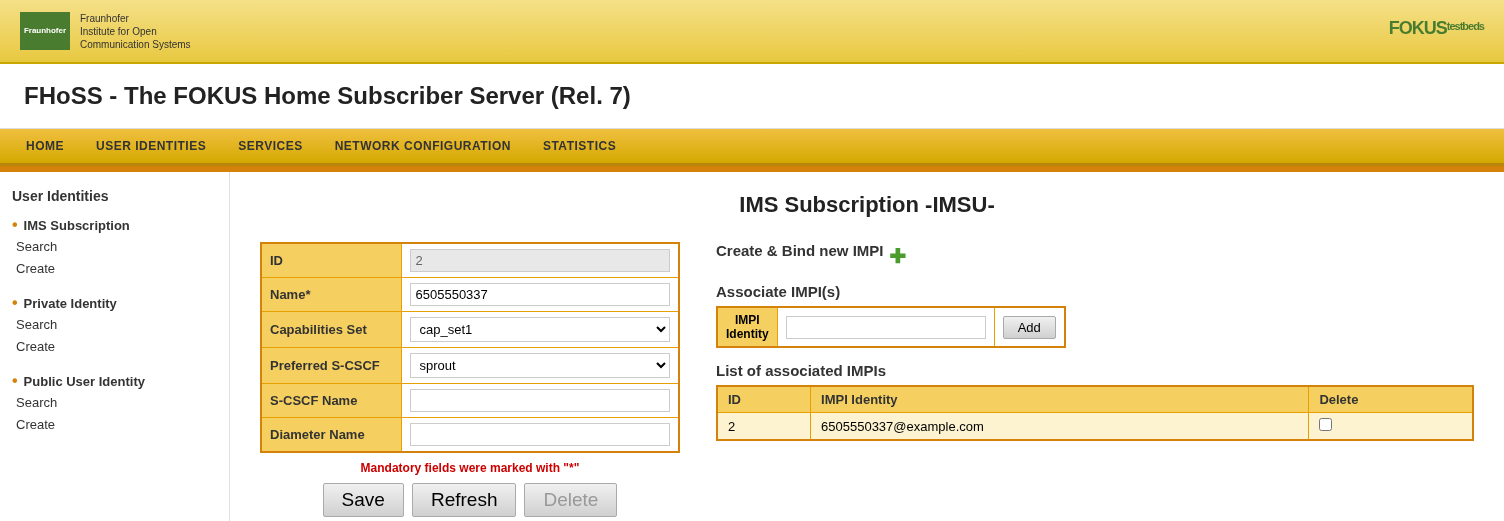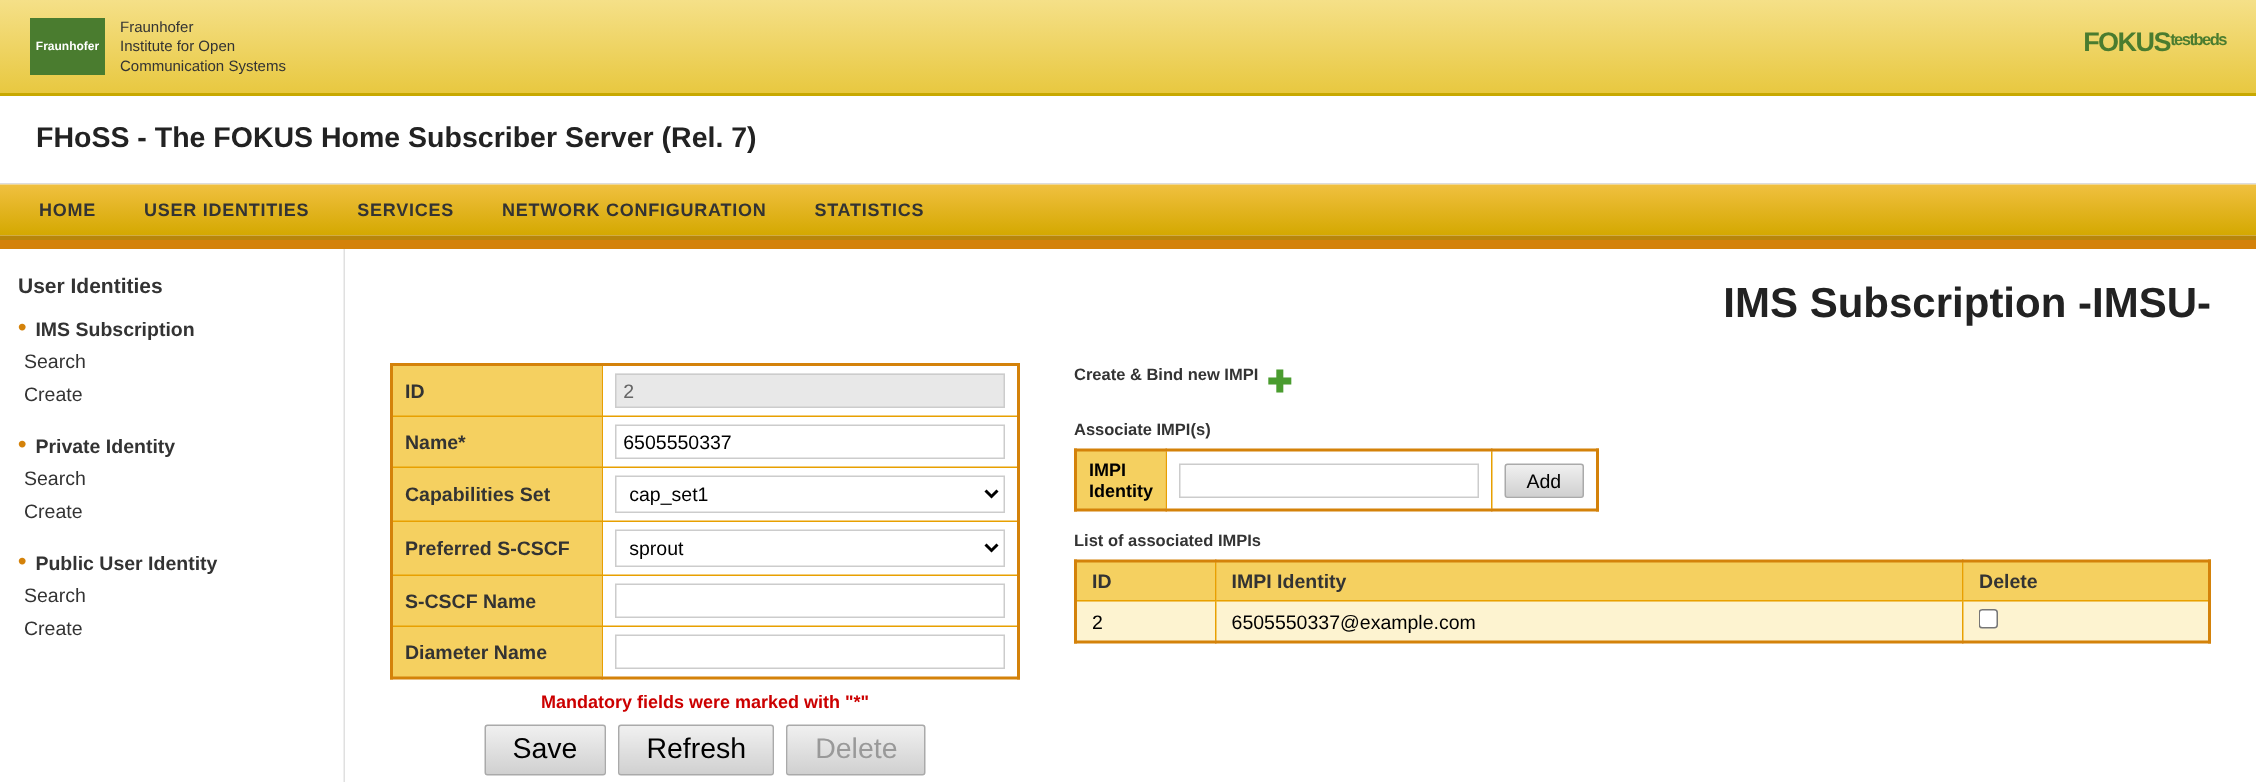--- a/index.html
+++ b/index.html
@@ -24,21 +24,21 @@
     .logo-text { font-size: 10px; color: #333; line-height: 1.3; }
     .fokus-logo { font-size: 36px; font-weight: bold; color: #e8a000; letter-spacing: -1px; }
     .fokus-logo span { color: #4a7c2f; font-size: 18px; vertical-align: top; margin-top: 8px; display: inline-block; }
 
     
     .title-bar {
       background: #fff;
       padding: 18px 24px;
       border-bottom: 1px solid #ddd;
     }
-    .title-bar h1 { font-size: 19px; font-weight: bold; color: #222; }
+    .title-bar h1 { font-size: 24px; font-weight: bold; color: #222; }
 
     
     .nav-bar {
       background: linear-gradient(to bottom, #f0c040, #d4a800);
       padding: 0;
       border-bottom: 3px solid #b8860b;
     }
     .nav-bar ul { list-style: none; display: flex; padding: 0 10px; }
     .nav-bar ul li a {
       display: block; padding: 10px 16px;
@@ -73,22 +73,22 @@
     .sidebar .links a {
       display: block; color: #333; text-decoration: none; font-size: 13px; line-height: 1.7;
     }
 
     
     .main-content {
       flex: 1;
       padding: 20px 30px;
     }
     .page-title {
-      text-align: right;
-      font-size: 28px;
+      text-align: center;
+      font-size: 22px;
       font-weight: bold;
       color: #222;
       margin-bottom: 24px;
     }
 
     
     .form-section { display: flex; gap: 36px; align-items: flex-start; }
     .left-form { flex: 0 0 420px; }
     .right-panel { flex: 1; }
 
@@ -138,21 +138,21 @@
       padding: 5px 18px;
       font-size: 19px;
       border: 1px solid #aaa;
       background: linear-gradient(to bottom, #f0f0f0, #d0d0d0);
       cursor: pointer;
       border-radius: 2px;
     }
     .btn:disabled { color: #999; cursor: default; }
 
     
-    .right-panel h3 { font-size: 11px; font-weight: bold; color: #333; margin-bottom: 10px; }
+    .right-panel h3 { font-size: 15px; font-weight: bold; color: #333; margin-bottom: 10px; }
     .create-bind { display: flex; align-items: center; gap: 6px; margin-bottom: 14px; }
     .plus-icon { color: #4a9c2f; font-size: 20px; font-weight: bold; }
 
     .associate-section { margin-bottom: 14px; }
     .associate-table {
       border: 2px solid #d4820a;
       border-collapse: collapse;
     }
     .associate-table td { padding: 5px 8px; border: 1px solid #e8a000; }
     .associate-table .label-cell {
@@ -338,21 +338,21 @@
         <div class="create-bind">
           <h3>Create &amp; Bind new IMPI</h3>
           <span class="plus-icon">✚</span>
         </div>
 
         <div class="associate-section">
           <h3 style="margin-bottom:6px;">Associate IMPI(s)</h3>
           <table class="associate-table">
             <tbody>
               <tr>
-                <td class="label-cell" style="white-space:pre-line; font-size:12px;">IMPI
+                <td class="label-cell" style="white-space:pre-line; font-size:12px;text-align:center;">IMPI
 Identity</td>
                 <td>
                   <input type="text" value="" style="">
                 </td>
                 <td>
                   <button class="add-btn">Add</button>
                 </td>
               </tr>
             </tbody>
           </table>

